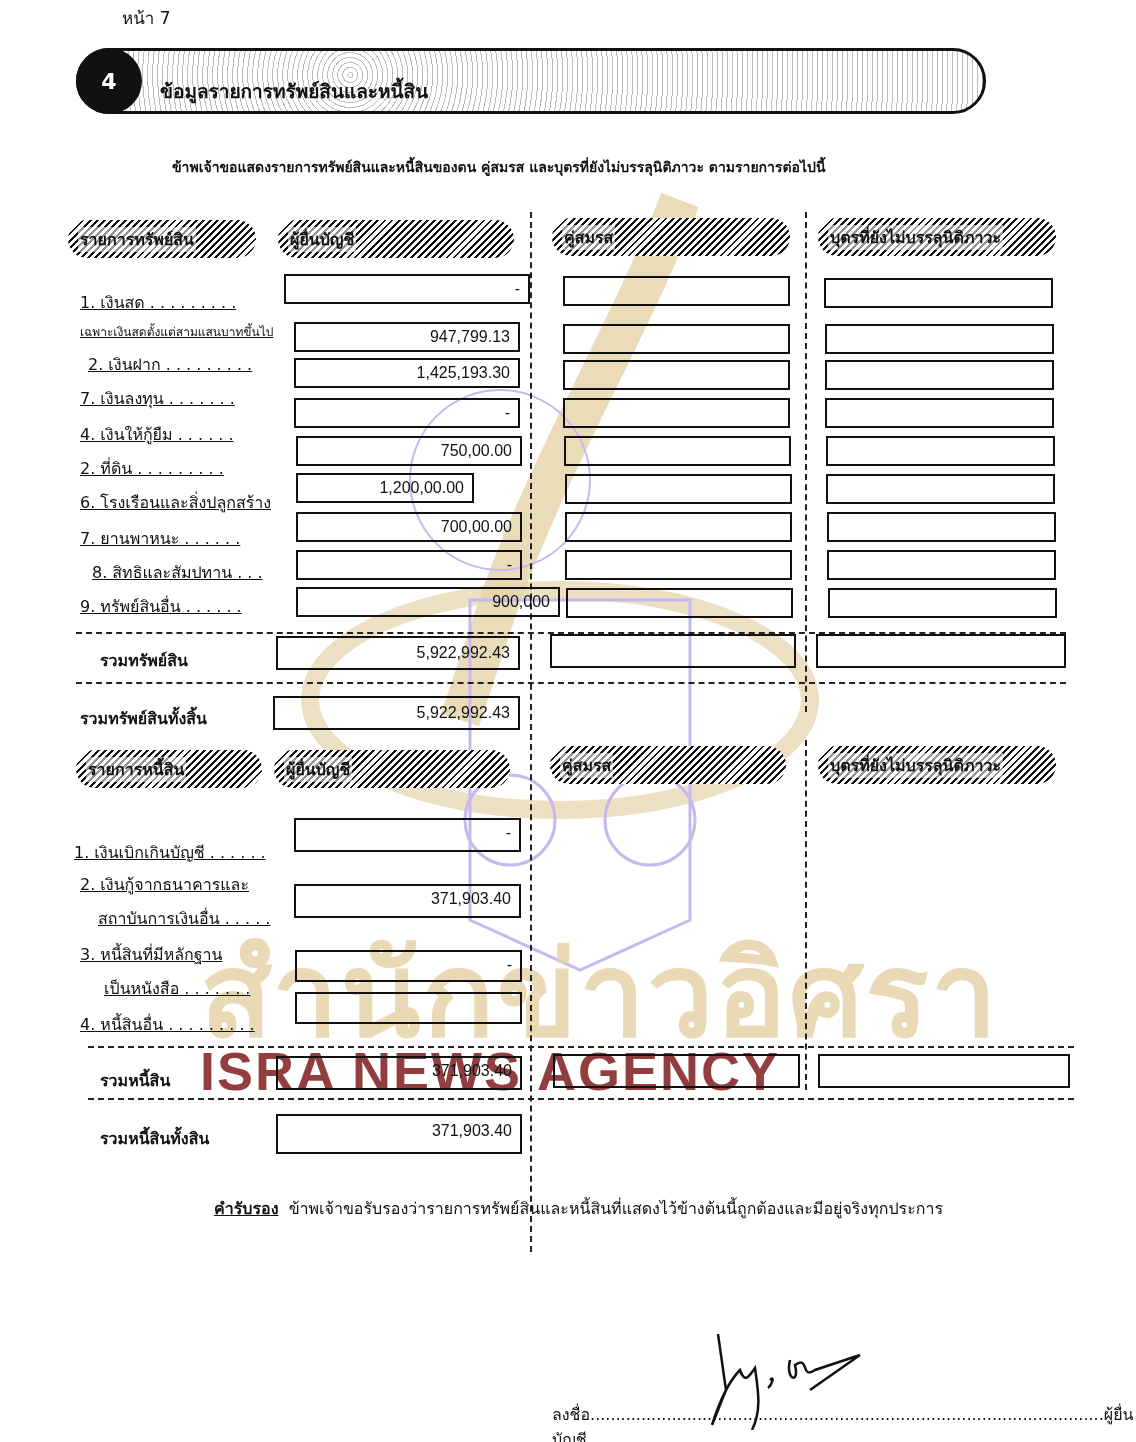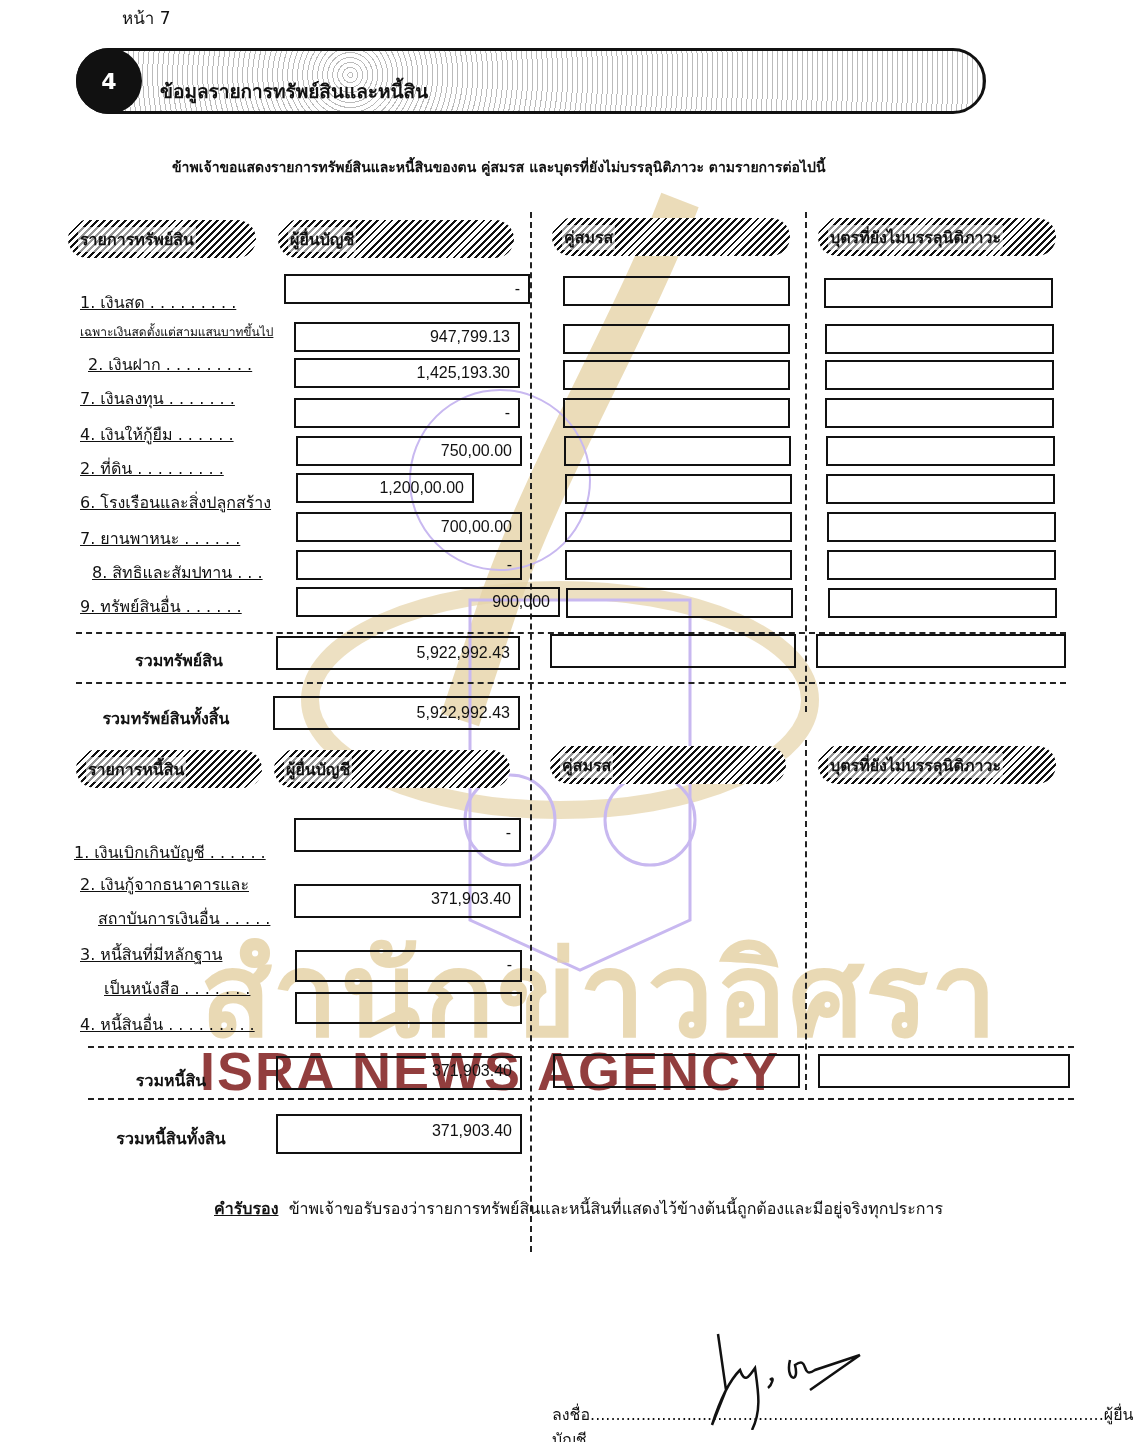--- a/index.html
+++ b/index.html
@@ -17,21 +17,21 @@
   .pill { position:absolute; height:38px; border-radius:19px; box-sizing:border-box;
     background: repeating-linear-gradient(135deg, #111 0 2px, #fff 2px 5px);
     display:flex; align-items:center; padding-left:10px; }
   .pill span { font-size:16px; font-weight:bold; color:#111; background:rgba(255,255,255,0.55); padding:0 2px; }
   .row-label { position:absolute; font-size:16px; white-space:nowrap;text-decoration:underline; }
   .row-label.small { font-size:12px; }
   .box { position:absolute; height:30px; border:2px solid #111; box-sizing:border-box; background:transparent;
     text-align:right; padding-right:8px; font-size:16px; line-height:26px; font-family:"Liberation Sans", sans-serif; }
   .vdash { position:absolute; width:0; border-left:2px dashed #222; }
   .hdash { position:absolute; height:0; border-top:2px dashed #222; }
-  .total-label { position:absolute; font-size:16px; font-weight:bold; text-align:center; }
+  .total-label { position:absolute; font-size:16px; font-weight:bold; text-align:left; }
   .cert { left:214px; top:1196px; font-size:16px; }
   .cert u { font-weight:bold; }
   .sign { left:552px; top:1402px; font-size:16px; }
   .wm-thai { left:200px; top:900px; font-size:118px; font-weight:bold; color:#e6d3a8; opacity:0.85; letter-spacing:2px; }
   .wm-en { left:200px; top:1040px; font-size:54px; font-weight:bold; color:#7f1d1d; opacity:0.85;
     font-family:"Liberation Sans", sans-serif; letter-spacing:2px; }
   .emblem { left:300px; top:180px; width:560px; height:800px; pointer-events:none; }
 </style>
 </head>
 <body>

